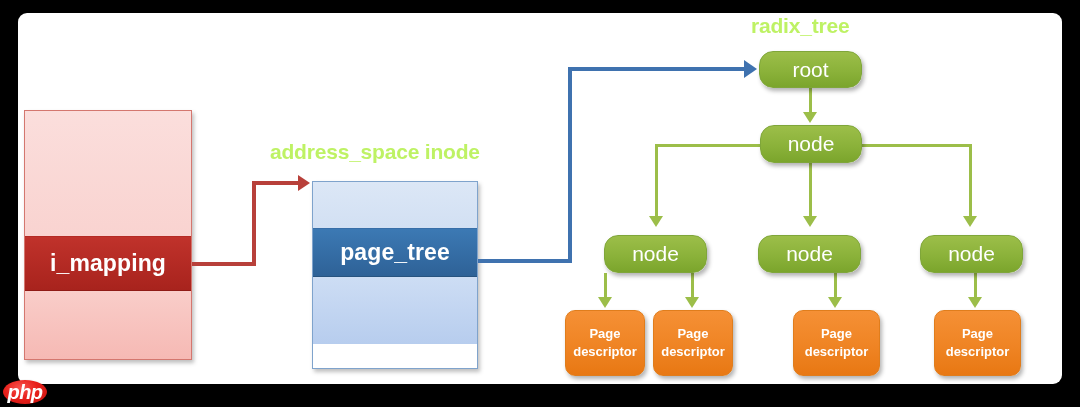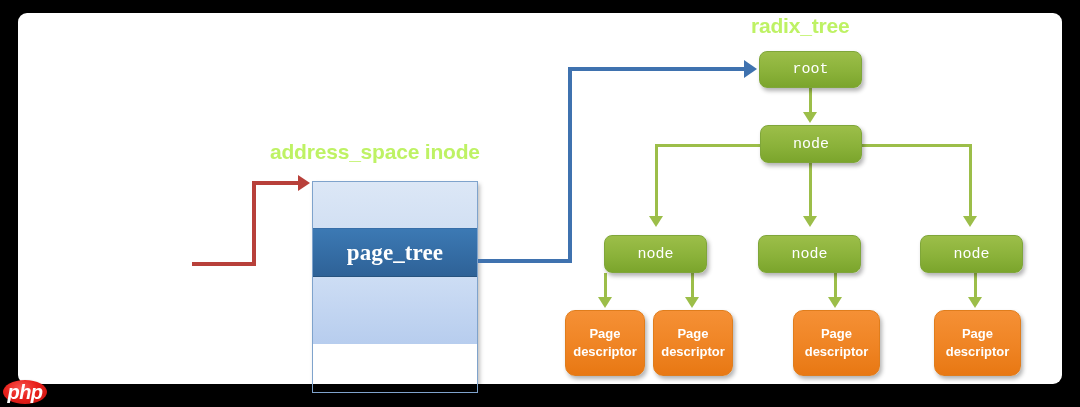--- a/index.html
+++ b/index.html
@@ -85,23 +85,22 @@
   #inode-seg-bottom {
     height: 68px;
     background: linear-gradient(to bottom, #f9cdc9 0%, #f6b9b4 100%);
   }
 
   
   #addrspace-object {
     left: 312px;
     top: 181px;
     width: 166px;
-    height: 212px;
+    height: 188px;
     border: 1px solid #7fa3cc;
-    font-family: Liberation Serif, serif;
   }
   #addr-seg-top {
     height: 46px;
     background: linear-gradient(to bottom, #dce7f6 0%, #d2e0f3 100%);
   }
   #addr-seg-pagetree {
     height: 49px;
     background: linear-gradient(to bottom, #3c79b4 0%, #2e6297 100%);
     border-top: 1px solid #386fa8;
     border-bottom: 1px solid #27537f;
@@ -111,29 +110,28 @@
     background: linear-gradient(to bottom, #cdddf4 0%, #b7cdee 100%);
   }
 
   
   .greenbox {
     position: absolute;
     box-sizing: border-box;
     display: flex;
     align-items: center;
     justify-content: center;
-    border-radius: 8px;
+    border-radius: 14px;
     background: linear-gradient(to bottom, #9cbe49 0%, #8bb23a 55%, #7ba52c 100%);
     border: 1px solid #7fa63a;
     color: #ffffff;
-    font-size: 15px;
+    font-size: 21px;
     font-weight: 500;
     box-shadow: 2px 3px 4px rgba(0,0,0,0.30);
     z-index: 5;
-    font-family: Liberation Mono, monospace;
   }
 
   
   .orangebox {
     position: absolute;
     box-sizing: border-box;
     display: flex;
     align-items: center;
     justify-content: center;
     text-align: center;
@@ -212,20 +210,25 @@
 
 <div id="stage">
 
   <div id="panel"></div>
 
 
   <div class="label" style="left:270px; top:140px;">address_space inode</div>
 
   <div class="label" style="left:751px; top:14px;">radix_tree</div>
 
+  <div class="struct" id="inode-object">
+    <div class="seg" id="inode-seg-top"></div>
+    <div class="seg hilite" id="inode-seg-mapping">i_mapping</div>
+    <div class="seg" id="inode-seg-bottom"></div>
+  </div>
 
   <div class="struct" id="addrspace-object">
     <div class="seg" id="addr-seg-top"></div>
     <div class="seg hilite" id="addr-seg-pagetree">page_tree</div>
     <div class="seg" id="addr-seg-bottom"></div>
   </div>
 
   <div class="conn h red w4" style="left:192px; top:262px; width:64px;"></div>
 
   <div class="conn v red w4" style="left:252px; top:181px; height:85px;"></div>

